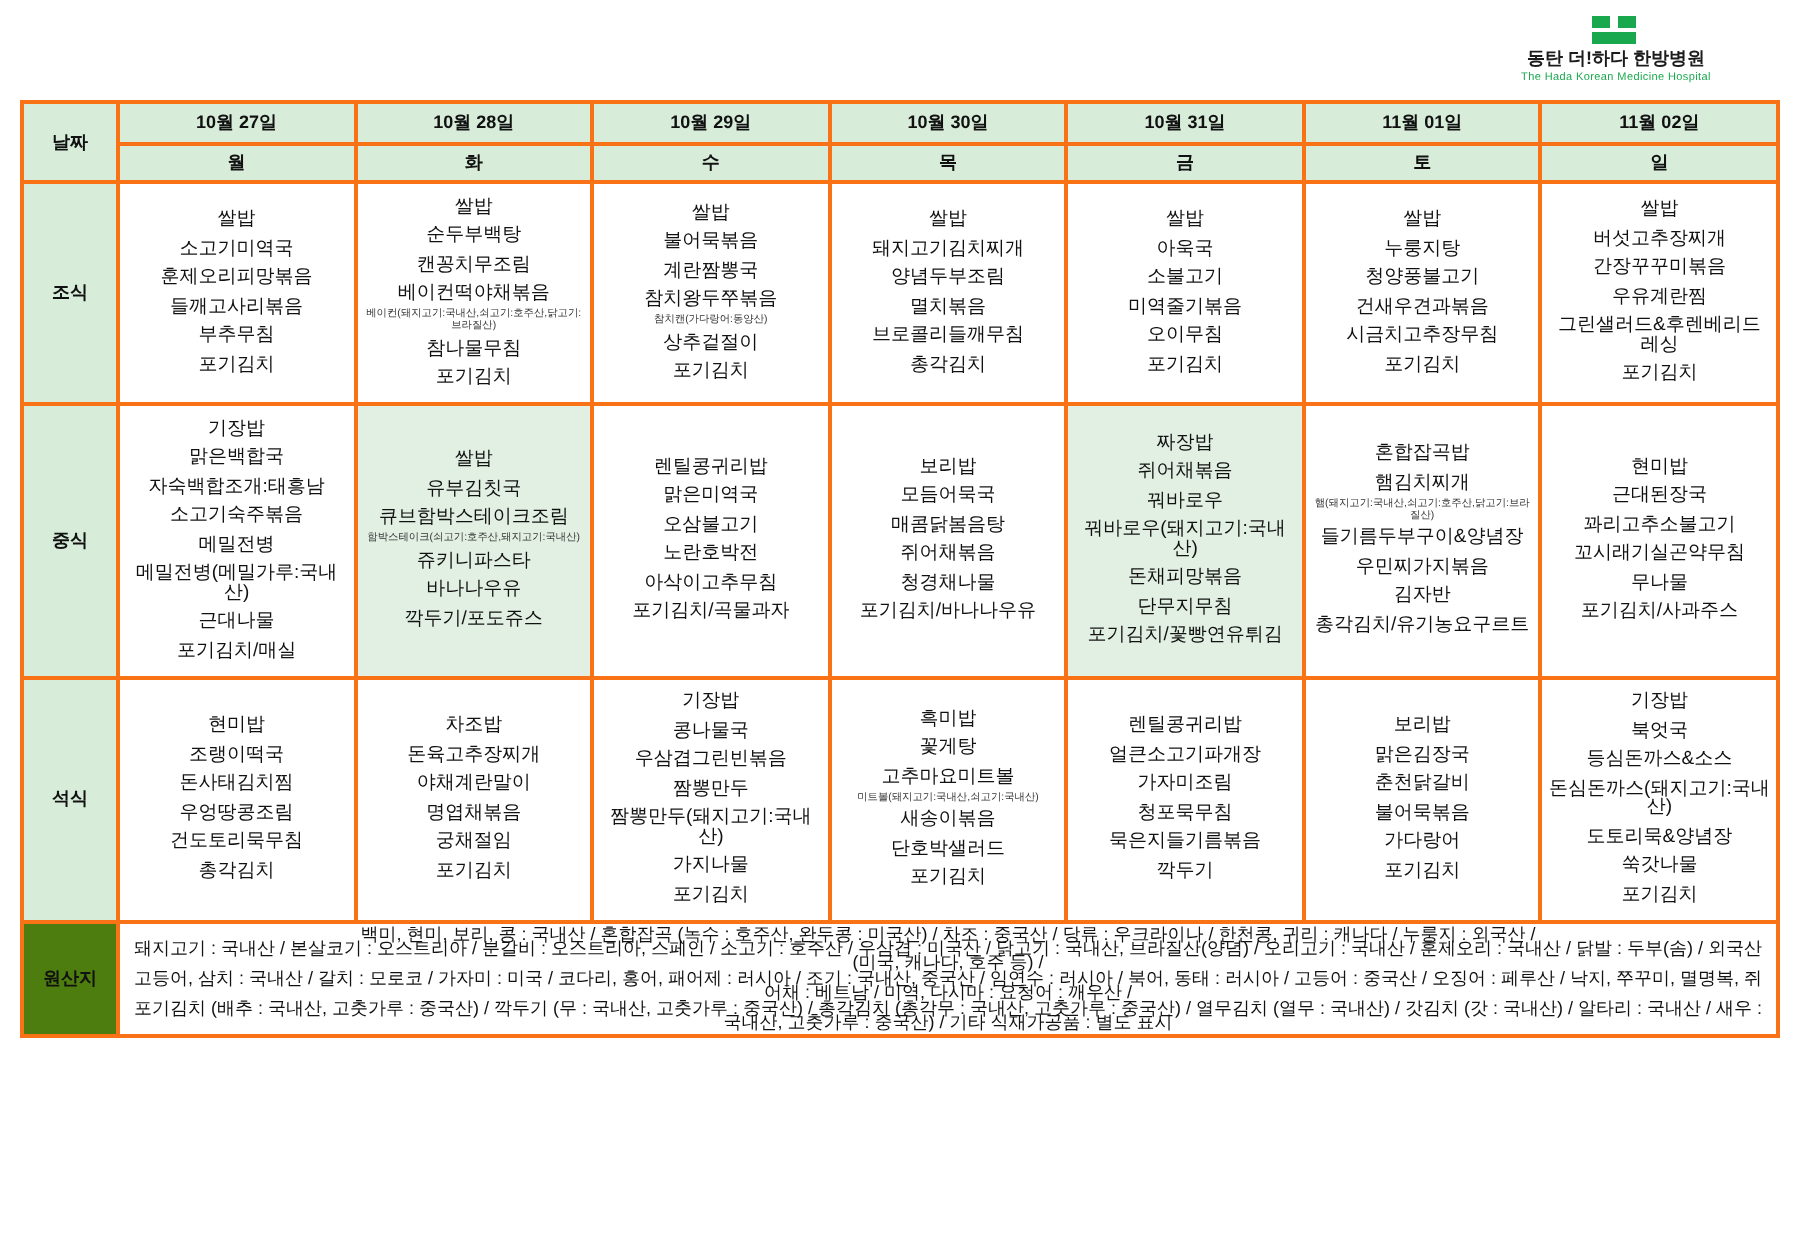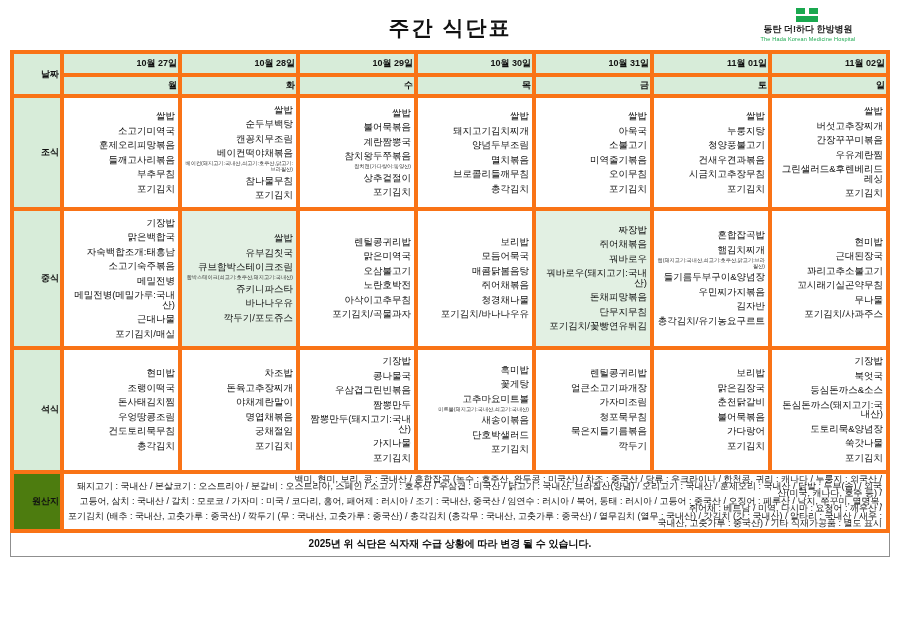--- a/index.html
+++ b/index.html
@@ -16,40 +16,39 @@
   .logo{position:absolute;right:16px;top:2px;text-align:center;width:132px;}
   .logo-mark{display:block;margin:0 auto 2px auto;width:24px;height:14px;position:relative;}
   .logo-mark i{position:absolute;background:#1aa84f;display:block;}
   .logo-mark i.a{left:0;top:0;width:9px;height:6px;}
   .logo-mark i.b{left:13px;top:0;width:9px;height:6px;}
   .logo-mark i.c{left:0;top:8px;width:22px;height:6px;}
   .logo-name{font-size:9px;font-weight:bold;color:#1c1c1c;line-height:11px;}
   .logo-sub{font-size:5.5px;color:#1aa84f;letter-spacing:.2px;line-height:8px;}
 
   table.menu{border-collapse:collapse;width:880px;table-layout:fixed;}
-  table.menu td,table.menu th{border:4px solid #f97316;text-align:right;vertical-align:middle;font-size:9px;}
+  table.menu td,table.menu th{border:2px solid #f97316;text-align:center;vertical-align:middle;font-size:9px;}
   .col-label{width:44px;background:#d7ecd9;font-weight:bold;font-size:11px;}
   .hdr-date{background:#d7ecd9;font-weight:bold;font-size:11px;height:17px;}
   .hdr-day{background:#d7ecd9;font-weight:bold;font-size:10px;height:15px;}
   .meal-cell{padding:4px 2px 5px 2px;line-height:1.0;}
   .meal-cell .it{display:block;font-size:9.5px;padding:2.5px 1px;}
   .meal-cell .note{display:block;font-size:5.2px;color:#333;line-height:6px;padding:0 1px 1px 1px;}
   .shade{background:#e2f0e3;}
   .plain{background:#ffffff;}
   .origin-label{width:44px;background:#4d7c0f;font-weight:bold;font-size:10px;}
   .origin-text{font-size:5.3px;line-height:7.4px;text-align:left;padding:2px 4px;color:#111;}
   .footer{border:1px solid #8f8f8f;border-top:none;text-align:center;font-size:10px;font-weight:bold;padding:4px 0 5px 0;width:880px;box-sizing:border-box;}
 </style>
 </head>
 <body>
 
 <div class="page">
 
   <div class="header">
-    <div class="title">주간 식단표</div>
     <div class="logo">
       <span class="logo-mark">
           <i class="a"></i>
           <i class="b"></i>
           <i class="c"></i>
         </span>
       <div class="logo-name">동탄 더!하다 한방병원</div>
       <div class="logo-sub">The Hada Korean Medicine Hospital</div>
     </div>
   </div>
@@ -267,14 +266,13 @@
           <td class="origin-text" colspan="7">
             <div>백미, 현미, 보리, 콩 : 국내산 / 혼합잡곡 (녹수 : 호주산, 완두콩 : 미국산) / 차조 : 중국산 / 당류 : 우크라이나 / 한천콩, 귀리 : 캐나다 / 누룽지 : 외국산 /</div>
             <div>돼지고기 : 국내산 / 본살코기 : 오스트리아 / 분갈비 : 오스트리아, 스페인 / 소고기 : 호주산 / 우삼겹 : 미국산 / 닭고기 : 국내산, 브라질산(양념) / 오리고기 : 국내산 / 훈제오리 : 국내산 / 닭발 : 두부(솜) / 외국산(미국, 캐나다, 호주 등) /</div>
             <div>고등어, 삼치 : 국내산 / 갈치 : 모로코 / 가자미 : 미국 / 코다리, 홍어, 패어제 : 러시아 / 조기 : 국내산, 중국산 / 임연수 : 러시아 / 북어, 동태 : 러시아 / 고등어 : 중국산 / 오징어 : 페루산 / 낙지, 쭈꾸미, 멸명복, 쥐어채 : 베트남 / 미역, 다시마 : 요청어 : 깨우산 /</div>
             <div>포기김치 (배추 : 국내산, 고춧가루 : 중국산) / 깍두기 (무 : 국내산, 고춧가루 : 중국산) / 총각김치 (총각무 : 국내산, 고춧가루 : 중국산) / 열무김치 (열무 : 국내산) / 갓김치 (갓 : 국내산) / 알타리 : 국내산 / 새우 : 국내산, 고춧가루 : 중국산) / 기타 식재가공품 : 별도 표시</div>
           </td>
         </tr>
       </tbody>
   </table>
 
-  <div class="footer">2025년 위 식단은 식자재 수급 상황에 따라 변경 될 수 있습니다.</div>
 </div>
 
 </body></html>

